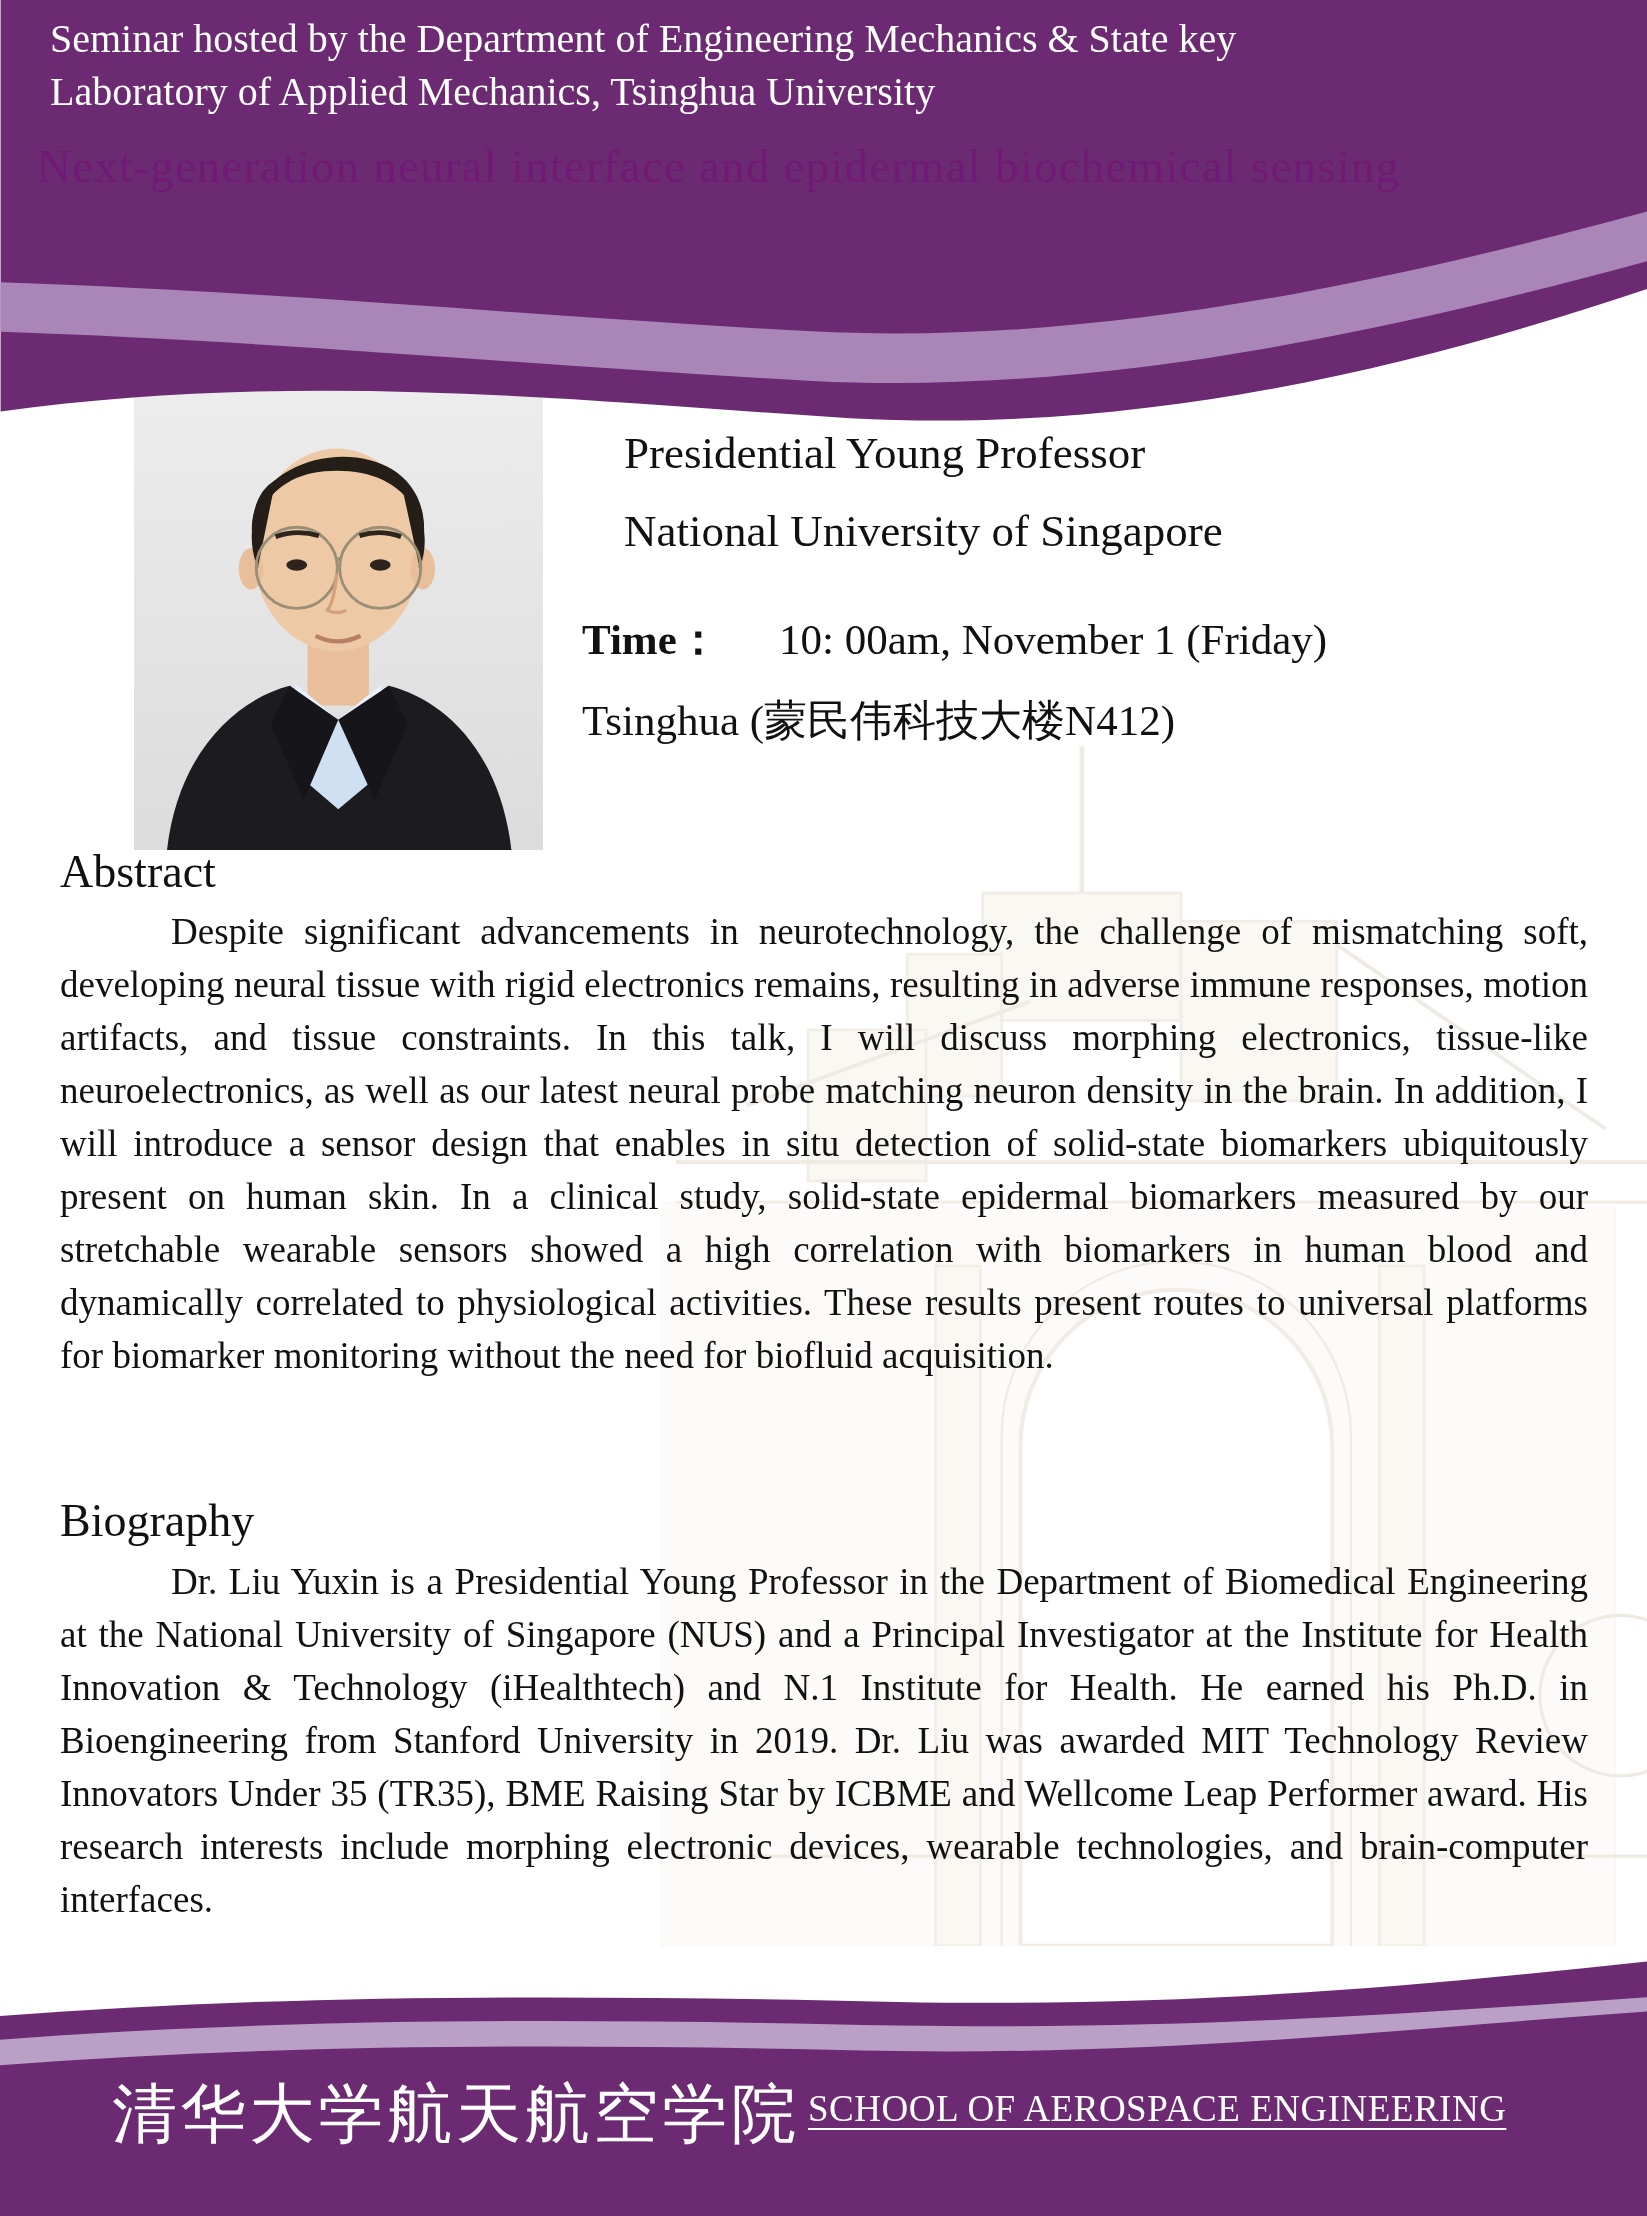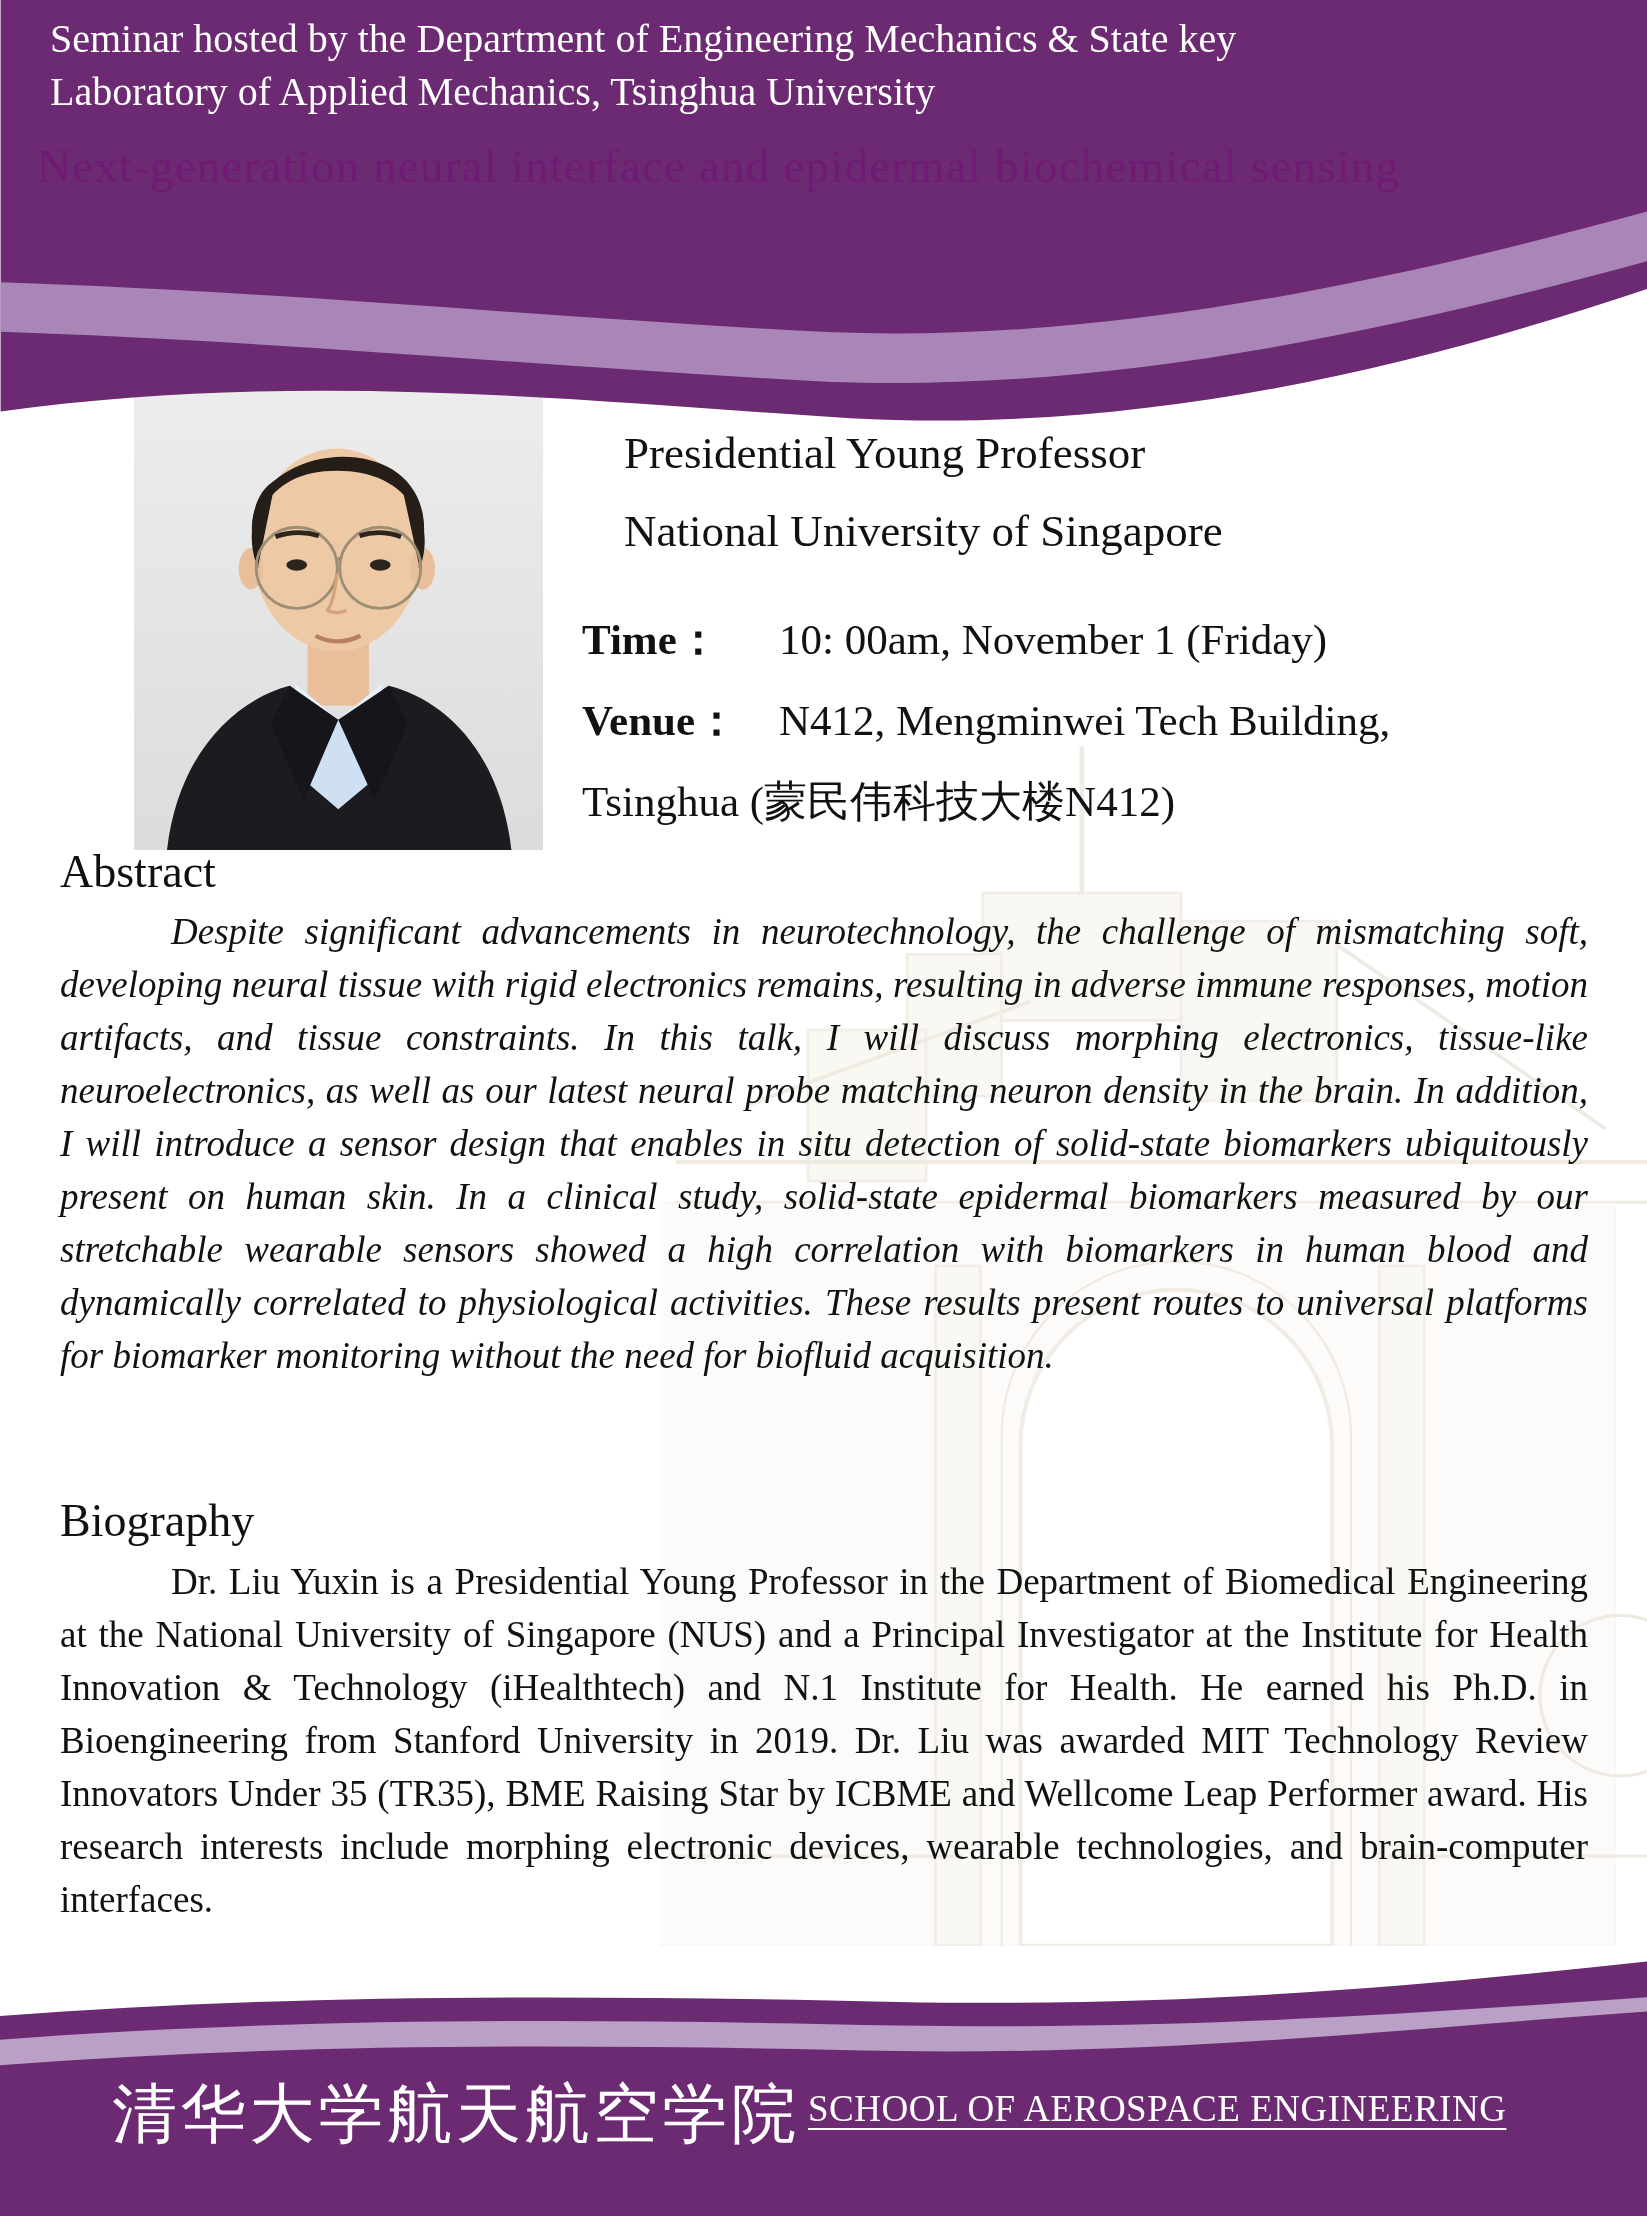--- a/index.html
+++ b/index.html
@@ -56,21 +56,21 @@
 
   
   .section-heading{
     left:60px;z-index:2;
     font-size:46px;line-height:1.1;
   }
   .abstract-heading{top:847px;}
   .abstract-body{
     left:60px;top:905px;width:1528px;z-index:2;
     font-size:37px;line-height:53px;
-    text-align:justify;text-indent:111px;font-style:italic;
+    text-align:justify;text-indent:111px;
   }
   .biography-heading{top:1496px;}
   .biography-body{
     left:60px;top:1555px;width:1528px;z-index:2;
     font-size:37px;line-height:53px;
     text-align:justify;text-indent:111px;
   }
 
   
   .footer-wave{left:0;top:1913px;z-index:3;}
@@ -176,24 +176,20 @@
     <div>Presidential Young Professor</div>
     <div>National University of Singapore</div>
   </div>
 
   <div class="abs schedule">
     <div class="sched-row">
       <span class="sched-label">Time：</span>
       <span>10: 00am, November 1 (Friday)</span>
     </div>
     <div class="sched-row">
-      <span class="sched-label">Venue：</span>
-      <span>N412, Mengminwei Tech Building,</span>
-    </div>
-    <div class="sched-row">
       <span>Tsinghua (蒙民伟科技大楼N412)</span>
     </div>
   </div>
 
   <div class="abs section-heading abstract-heading">Abstract</div>
   <div class="abs abstract-body">Despite significant advancements in neurotechnology, the challenge of mismatching soft, developing neural tissue with rigid electronics remains, resulting in adverse immune responses, motion artifacts, and tissue constraints. In this talk, I will discuss morphing electronics, tissue-like neuroelectronics, as well as our latest neural probe matching neuron density in the brain. In addition, I will introduce a sensor design that enables in situ detection of solid-state biomarkers ubiquitously present on human skin. In a clinical study, solid-state epidermal biomarkers measured by our stretchable wearable sensors showed a high correlation with biomarkers in human blood and dynamically correlated to physiological activities. These results present routes to universal platforms for biomarker monitoring without the need for biofluid acquisition.</div>
 
   <div class="abs section-heading biography-heading">Biography</div>
   <div class="abs biography-body">Dr. Liu Yuxin is a Presidential Young Professor in the Department of Biomedical Engineering at the National University of Singapore (NUS) and a Principal Investigator at the Institute for Health Innovation &amp; Technology (iHealthtech) and N.1 Institute for Health. He earned his Ph.D. in Bioengineering from Stanford University in 2019. Dr. Liu was awarded MIT Technology Review Innovators Under 35 (TR35), BME Raising Star by ICBME and Wellcome Leap Performer award. His research interests include morphing electronic devices, wearable technologies, and brain-computer interfaces.</div>
 

